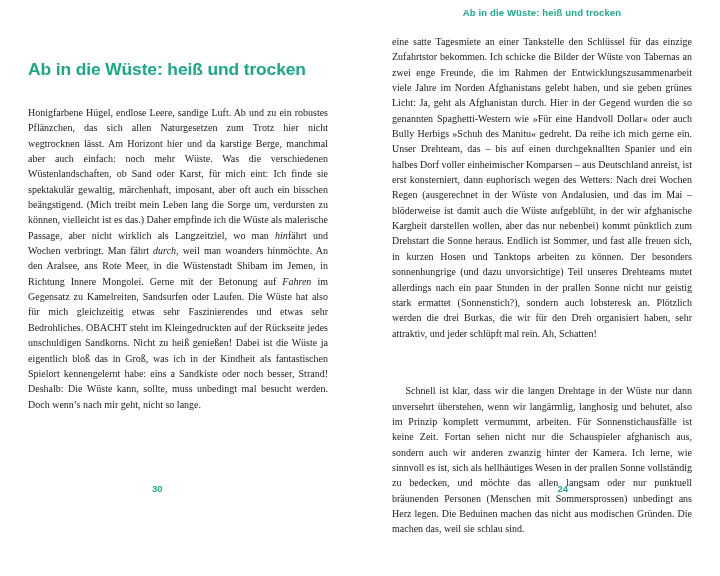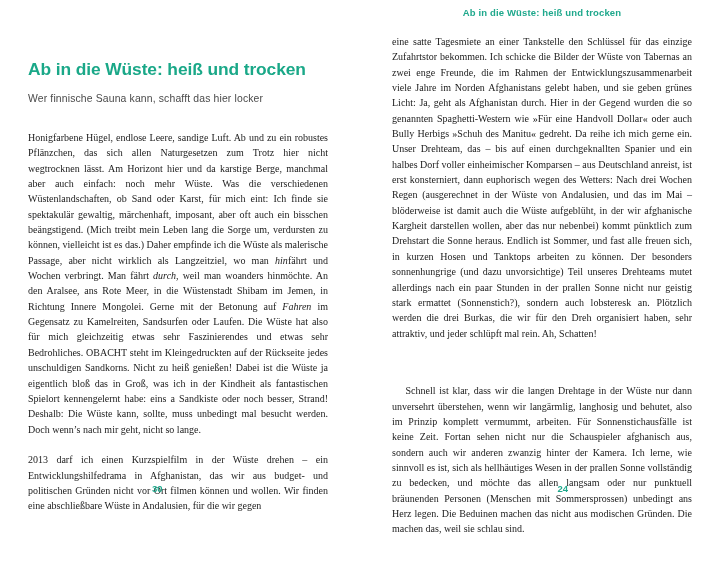--- a/index.html
+++ b/index.html
@@ -95,26 +95,24 @@
 <body>
 
 <div class="spread">
 
   <div class="page page-left">
 
     <div class="running-head blank"></div>
 
     <h1 class="chapter-title">Ab in die Wüste: heiß und trocken</h1>
 
-    <div class="chapter-subtitle">Wer finnische Sauna kann, schafft das hier locker</div>
 
     <div class="body-col">
         <p class="cont">Honigfarbene Hügel, endlose Leere, sandige Luft. Ab und zu ein robustes Pflänzchen, das sich allen Naturgesetzen zum Trotz hier nicht wegtrocknen lässt. Am Horizont hier und da karstige Berge, manchmal aber auch einfach: noch mehr Wüste. Was die verschiedenen Wüstenlandschaften, ob Sand oder Karst, für mich eint: Ich finde sie spektakulär gewaltig, märchenhaft, imposant, aber oft auch ein bisschen beängstigend. (Mich treibt mein Leben lang die Sorge um, verdursten zu können, vielleicht ist es das.) Daher empfinde ich die Wüste als malerische Passage, aber nicht wirklich als Langzeitziel, wo man <em>hin</em>fährt und Wochen verbringt. Man fährt <em>durch</em>, weil man woanders hinmöchte. An den Aralsee, ans Rote Meer, in die Wüstenstadt Shibam im Jemen, in Richtung Innere Mongolei. Gerne mit der Betonung auf <em>Fahren</em> im Gegensatz zu Kamelreiten, Sandsurfen oder Laufen. Die Wüste hat also für mich gleichzeitig etwas sehr Faszinierendes und etwas sehr Bedrohliches. OBACHT steht im Kleingedruckten auf der Rückseite jedes unschuldigen Sandkorns. Nicht zu heiß genießen! Dabei ist die Wüste ja eigentlich bloß das in Groß, was ich in der Kindheit als fantastischen Spielort kennengelernt habe: eins a Sandkiste oder noch besser, Strand! Deshalb: Die Wüste kann, sollte, muss unbedingt mal besucht werden. Doch wenn’s nach mir geht, nicht so lange.</p>
         <div class="gap"></div>
-        <p class="cont">2013 darf ich einen Kurzspielfilm in der Wüste drehen – ein Entwicklungshilfedrama in Afghanistan, das wir aus budget- und politischen Gründen nicht vor Ort filmen können und wollen. Wir finden eine abschließbare Wüste in Andalusien, für die wir gegen</p>
       </div>
 
     <div class="folio folio-left">30</div>
   </div>
 
   <div class="page page-right">
 
     <div class="running-head">Ab in die Wüste: heiß und trocken</div>
 
     <div class="body-col">

